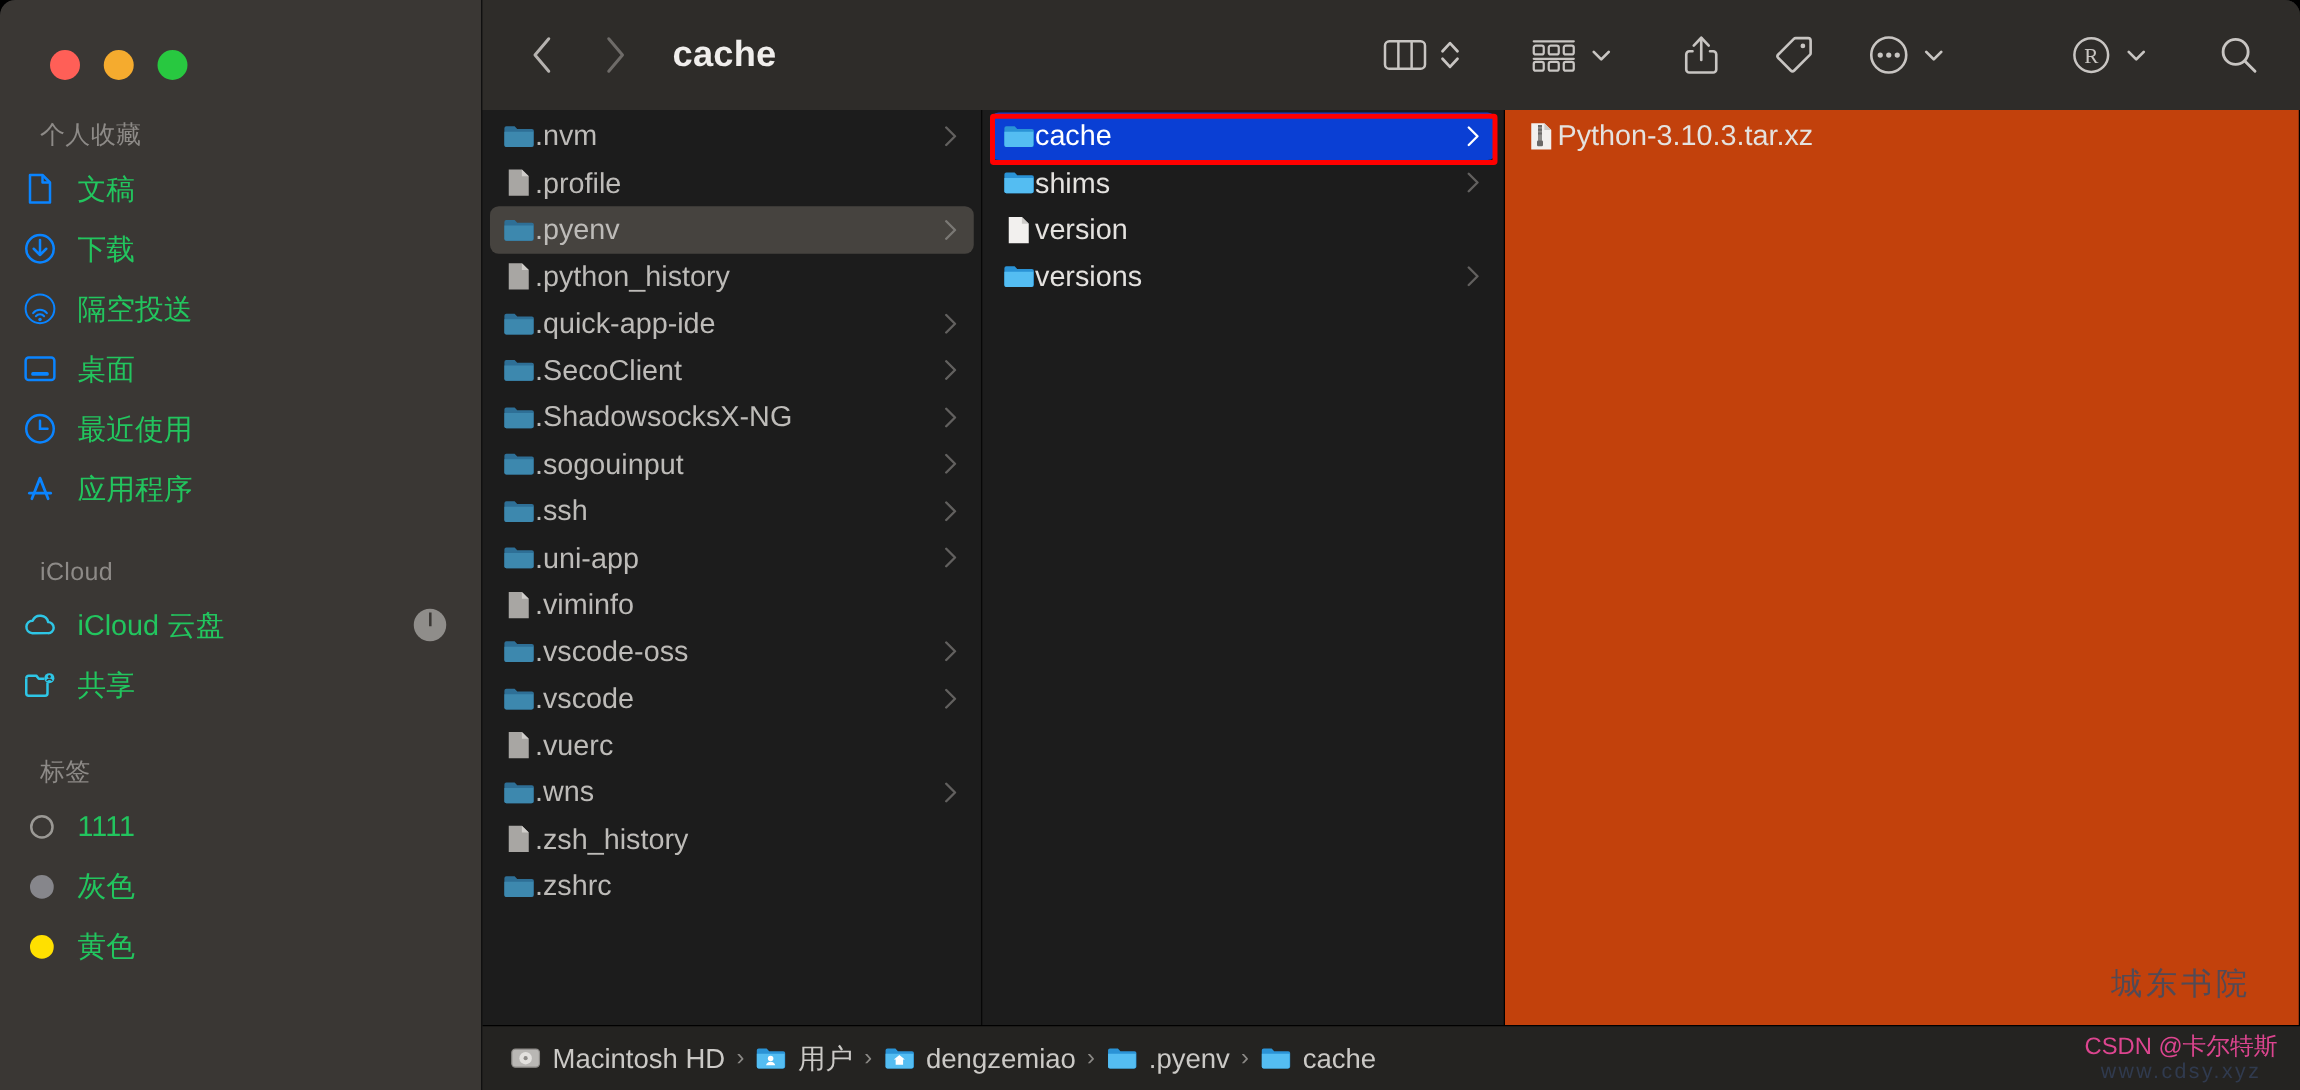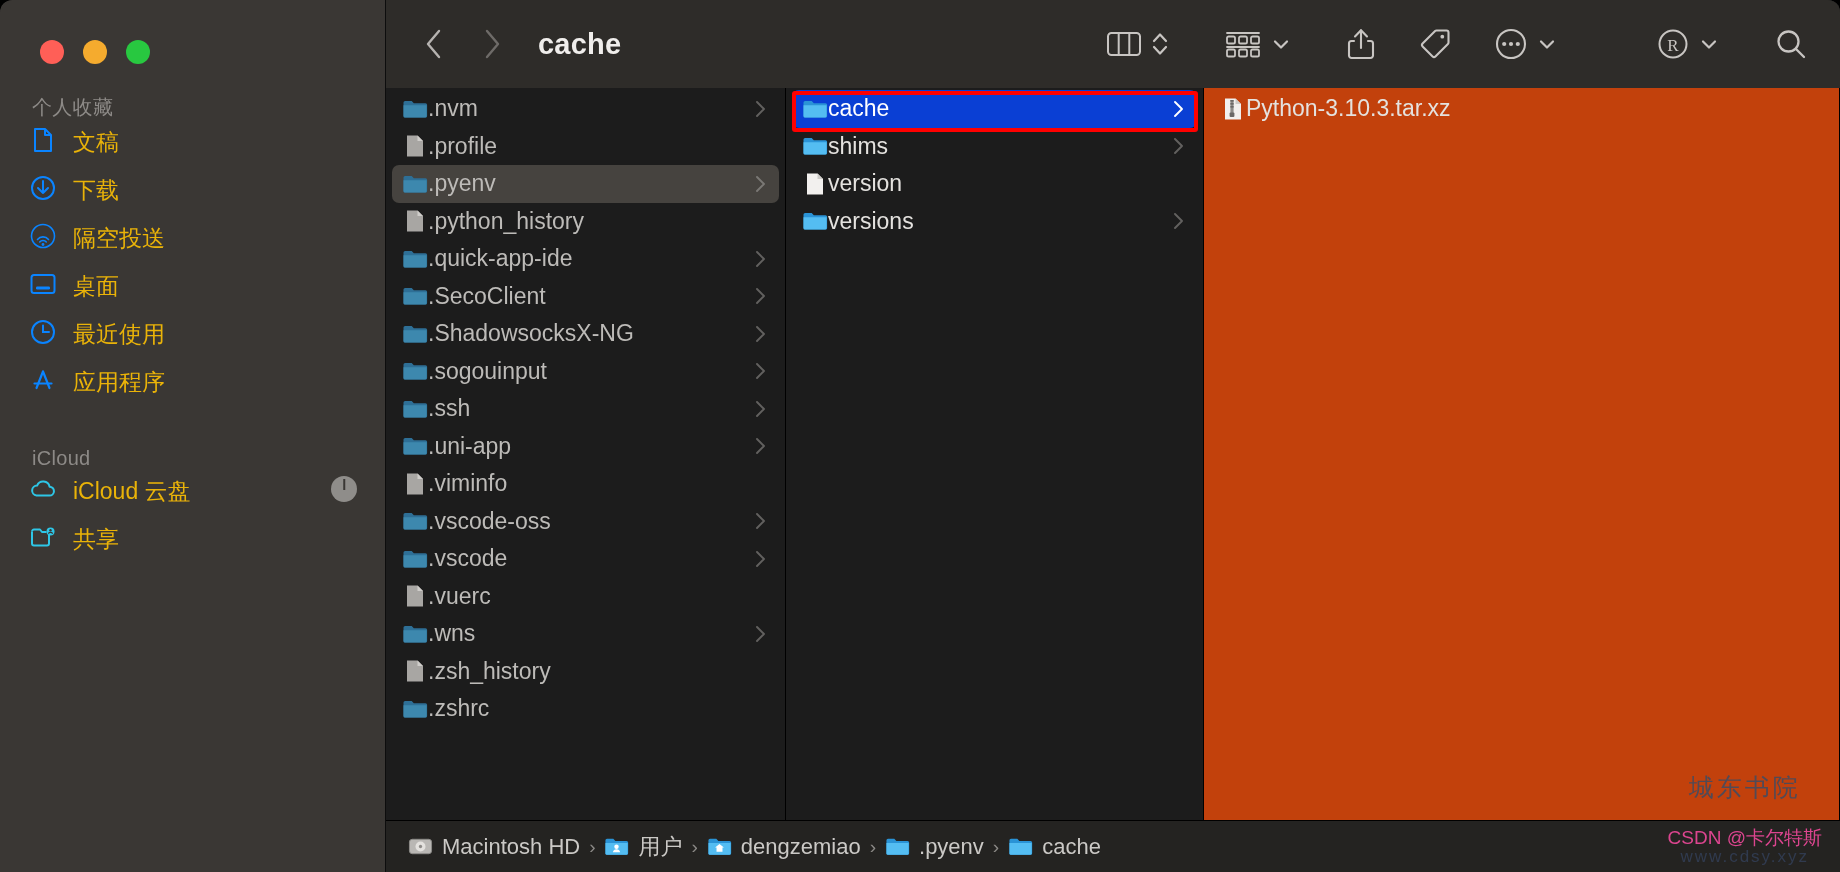--- a/index.html
+++ b/index.html
@@ -42,25 +42,25 @@
   .sb-section-title {
     color: #8d8a87;
     font-size: 20px;
     padding: 30px 0 6px 32px;
     font-weight: 400;
     letter-spacing: 0.3px;
   }
   .sb-group { padding-bottom: 2px; }
   .sb-item {
     display: flex;
-    align-items: flex-start;
+    align-items: center;
     height: 48px;
-    padding-left: 30px;
+    padding-left: 19px;
     gap: 17px;
-    color: #eab308;
+    color: #22c55e;
     font-size: 23px;
     position: relative;
   }
   .sb-icon {
     width: 26px; height: 26px;
     display: flex; align-items: center; justify-content: center;
     flex: 0 0 26px;
   }
   .sb-icon svg { display: block; }
   .sb-label { white-space: nowrap; }
@@ -343,20 +343,44 @@
               <path d="M2 5.5v12a2 2 0 0 0 2 2h13a2 2 0 0 0 2-2V9" fill="none" stroke="#2ec6e6" stroke-width="2" stroke-linejoin="round"></path>
               <circle cx="20.5" cy="5.5" r="4" fill="#2ec6e6"></circle>
               <circle cx="20.5" cy="4.2" r="1.2" fill="#3a3734"></circle>
               <path d="M18.3 7.6a2.6 2.6 0 0 1 4.4 0" fill="none" stroke="#3a3734" stroke-width="1.1"></path>
             </svg>
         </span>
         <span class="sb-label">共享</span>
       </div>
     </div>
 
+    <div class="sb-group">
+      <div class="sb-section-title">标签</div>
+
+      <div class="sb-item">
+        <span class="sb-icon">
+          <span class="tag-dot hollow"></span>
+        </span>
+        <span class="sb-label">1111</span>
+      </div>
+
+      <div class="sb-item">
+        <span class="sb-icon">
+          <span class="tag-dot" style="background:#86868b"></span>
+        </span>
+        <span class="sb-label">灰色</span>
+      </div>
+
+      <div class="sb-item">
+        <span class="sb-icon">
+          <span class="tag-dot" style="background:#ffe000"></span>
+        </span>
+        <span class="sb-label">黄色</span>
+      </div>
+    </div>
   </aside>
 
   <section class="main">
 
     <div class="toolbar">
       <div class="nav-arrows">
         <span class="nav-btn">
           <svg width="20" height="32" viewBox="0 0 20 32">
               <path d="M15 3 4 16l11 13" fill="none" stroke="#b6b3b0" stroke-width="2.4" stroke-linecap="round" stroke-linejoin="round"></path>
             </svg>

